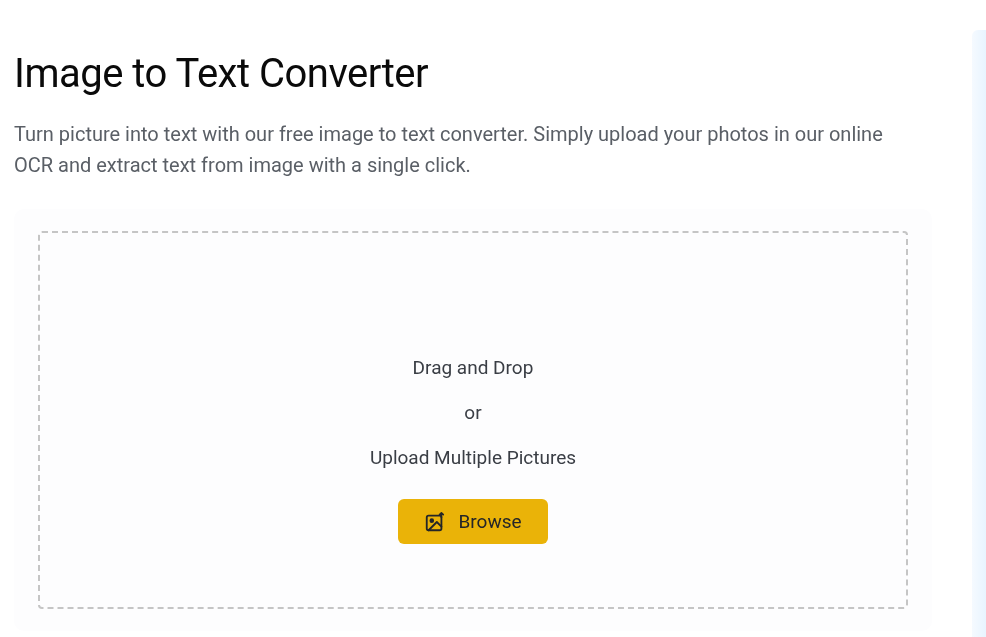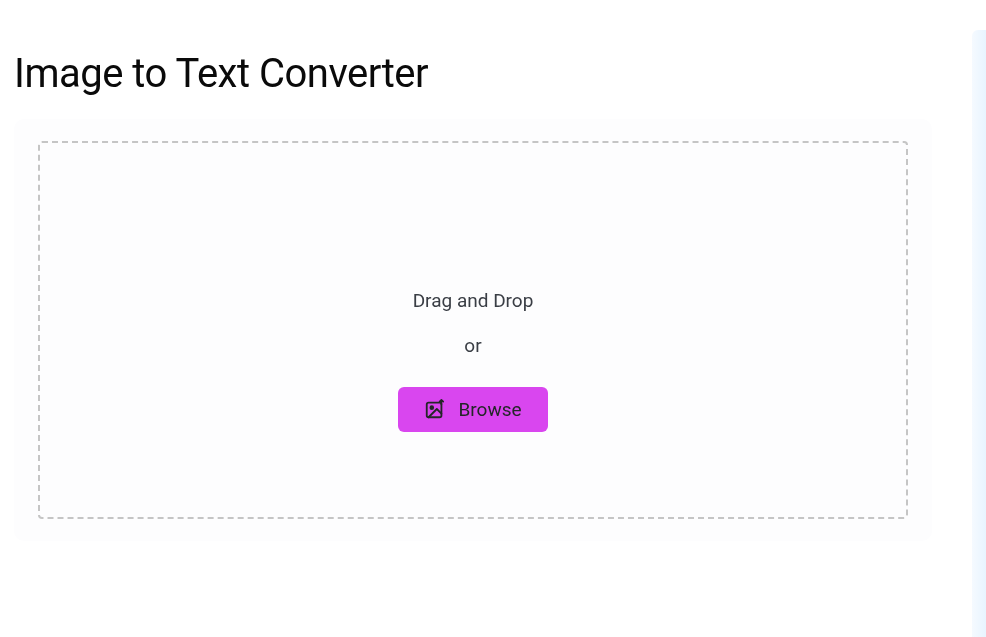--- a/index.html
+++ b/index.html
@@ -66,21 +66,21 @@
       flex-direction: column;
       align-items: center;
       gap: 22px;
       margin-bottom: 22px;
       margin-top: 60px;
     }
     .browse-button {
       display: inline-flex;
       align-items: center;
       gap: 12px;
-      background: #d946ef;
+      background: #eab308;
       border: none;
       border-radius: 6px;
       padding: 11px 26px;
       font-size: 19px;
       color: #242628;
       cursor: pointer;
       font-family: inherit;
     }
     .upload-icon {
       width: 22px;
@@ -88,26 +88,28 @@
       display: inline-block;
     }
   </style>
 </head>
 <body>
 
 <div class="right-gradient"></div>
 
 <div class="container">
   <h1 class="page-title">Image to Text Converter</h1>
+  <p class="page-description">Turn picture into text with our free image to text converter. Simply upload your photos in our online OCR and extract text from image with a single click.</p>
 
   <div class="upload-card">
     <div class="dropzone">
       <div class="dropzone-text-group">
         <div class="dropzone-text">Drag and Drop</div>
         <div class="dropzone-text">or</div>
+        <div class="dropzone-text">Upload Multiple Pictures</div>
       </div>
       <button class="browse-button">
         <span class="upload-icon">
           <svg viewBox="0 0 24 24" fill="none" stroke="#242628" stroke-width="2" stroke-linecap="round" stroke-linejoin="round">
             <rect x="3" y="5" width="16" height="16" rx="2" ry="2"></rect>
             <circle cx="8.5" cy="10.5" r="1.5" fill="#242628"></circle>
             <polyline points="19 17 14 12 5 21"></polyline>
             <path d="M19 7 L19 2 M17 4 L19 2 L21 4" stroke-width="1.8"></path>
           </svg>
         </span>

